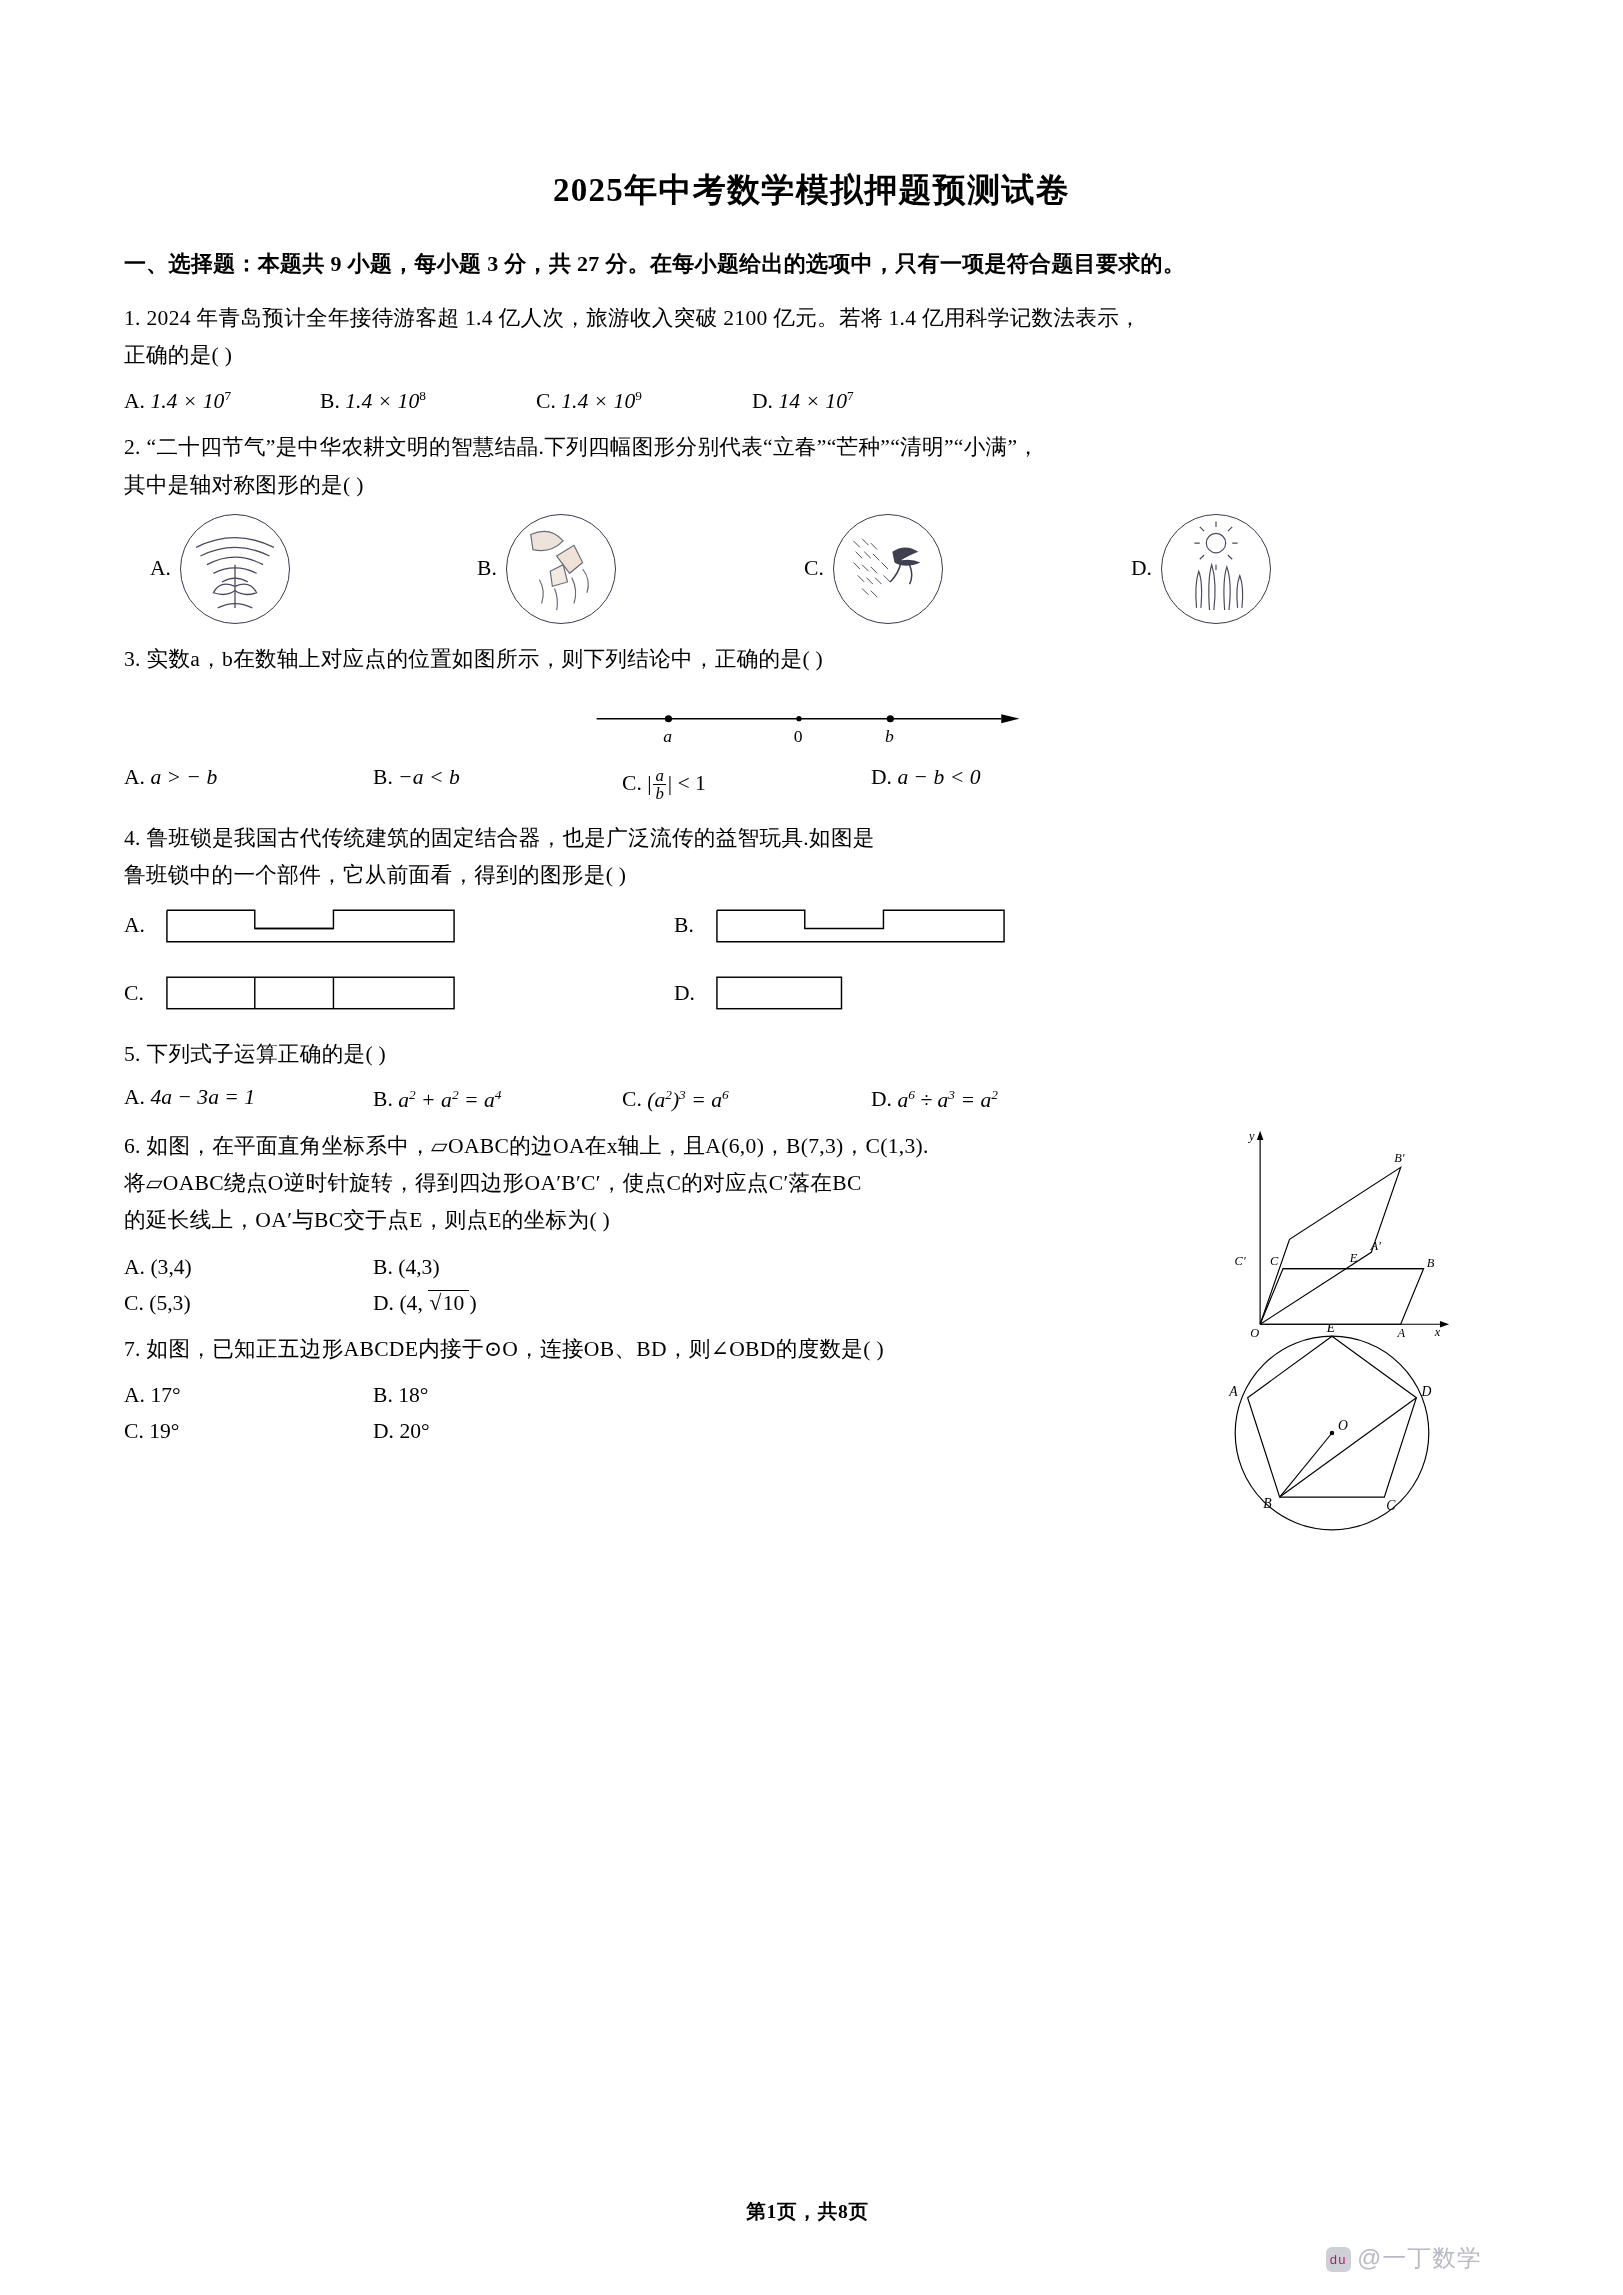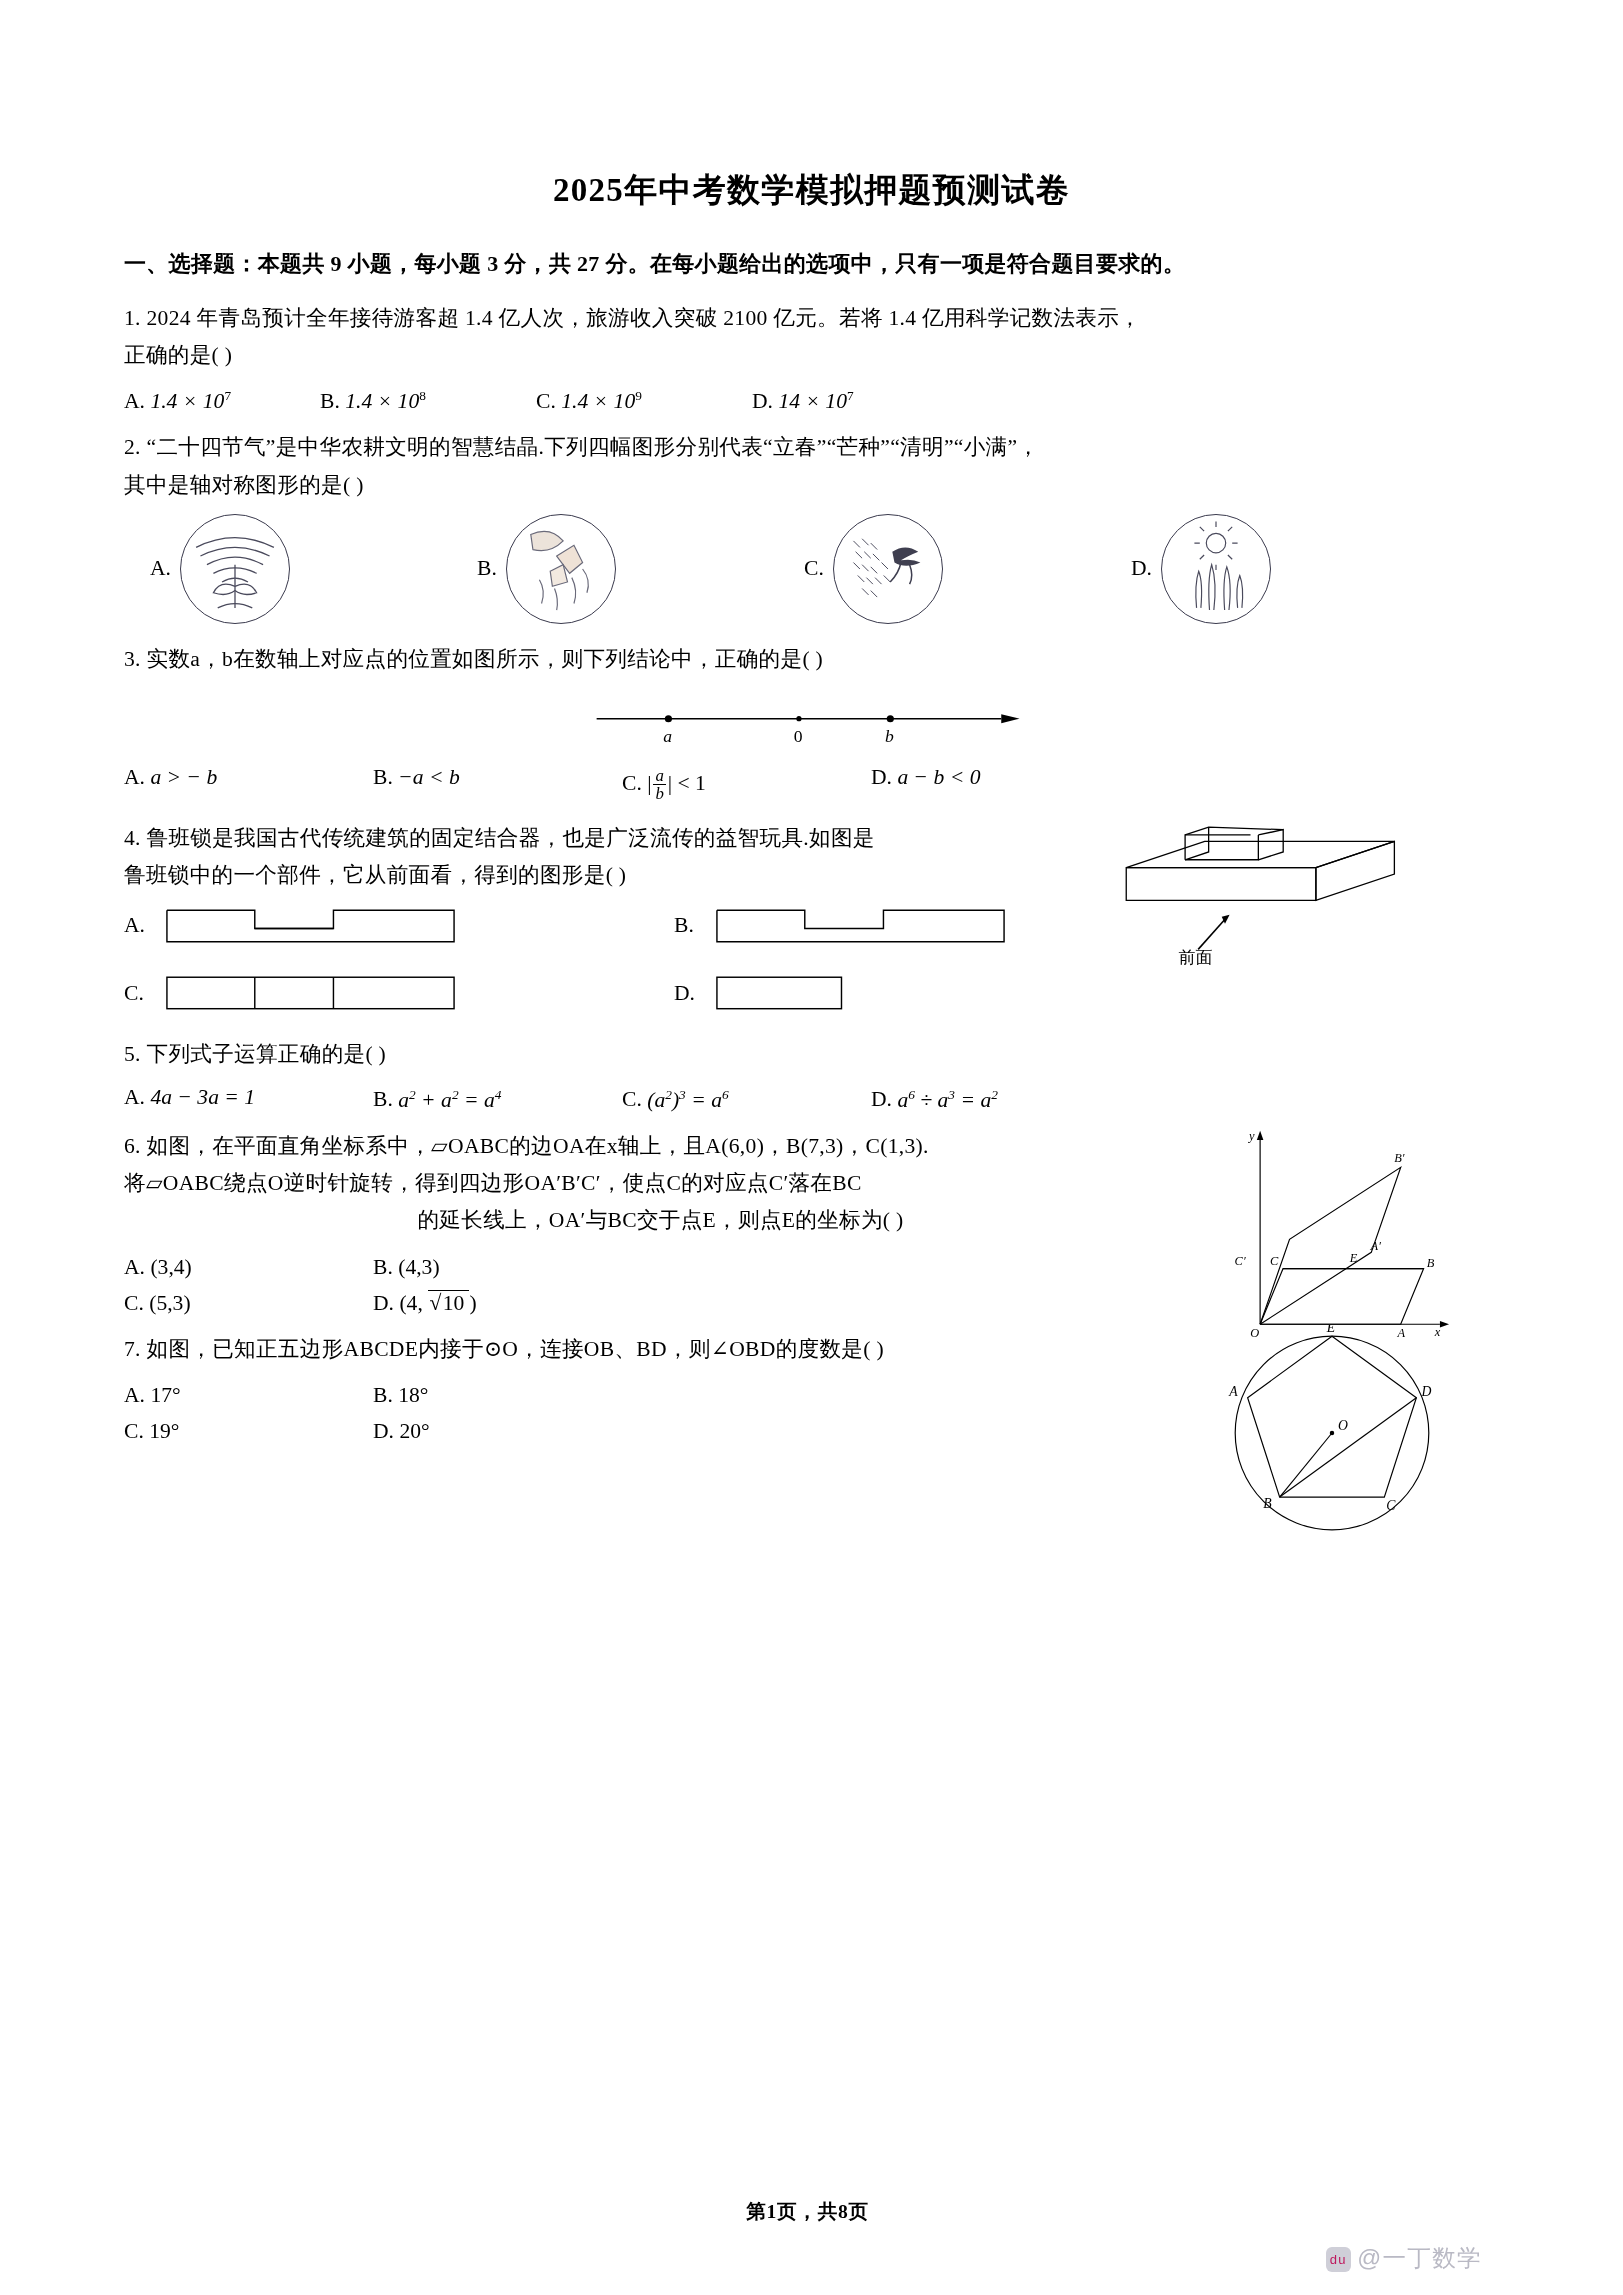--- a/index.html
+++ b/index.html
@@ -291,39 +291,20 @@
         <span>D.</span>
         <span class="it">a − b &lt; 0</span>
       </div>
     </div>
   </div>
 
   <div class="q q4wrap">
     <div class="qline" style="max-width:982px;">4. 鲁班锁是我国古代传统建筑的固定结合器，也是广泛流传的益智玩具.如图是</div>
     <div class="qline" style="max-width:982px;">鲁班锁中的一个部件，它从前面看，得到的图形是(    )</div>
 
-    <div class="float-right-fig" style="top:-5.2px; right:72px; width:340px;">
-      <svg width="327" height="151" viewBox="0 0 500 230" style="font-size:33px">
-        <g fill="none" stroke="#000" stroke-width="2">
-          <polygon points="60,80 180,40 470,40 350,80"></polygon>
-          <polygon points="60,80 350,80 350,130 60,130"></polygon>
-          <polygon points="350,80 470,40 470,90 350,130"></polygon>
-          <polyline points="150,68 150,30 250,30"></polyline>
-          <path d="M150 68 L262 68 L262 30 L262 30"></path>
-          <path d="M262 68 L300 56 L300 22 L262 30"></path>
-          <path d="M150 30 L186 18 L300 22"></path>
-          <path d="M186 18 L186 56 L150 68"></path>
-        </g>
-        <g stroke="#000" stroke-width="2.4" fill="none">
-          <line x1="170" y1="205" x2="210" y2="160"></line>
-          <polygon points="206,155 218,152 211,166" fill="#000" stroke="none"></polygon>
-        </g>
-        <text x="140" y="226" font-size="26" font-family="Liberation Serif, serif">前面</text>
-      </svg>
-    </div>
 
     <div class="q4-figs">
       <div class="shape-row">
         <span class="shape-lbl">A.</span>
         <span>
           <svg width="295" height="46" viewBox="0 0 450 70">
             <polyline points="6,14 140,14 140,42 260,42 260,14 444,14 444,62 6,62 6,14" fill="none" stroke="#000" stroke-width="2.2"></polyline>
             <line x1="140" y1="42" x2="260" y2="42" stroke="#000" stroke-width="2.2"></line>
           </svg>
         </span>
@@ -373,21 +354,21 @@
       <div class="opt opt2-d">
         <span>D.</span>
         <span class="it">a<sup>6</sup> ÷ a<sup>3</sup> = a<sup>2</sup></span>
       </div>
     </div>
   </div>
 
   <div class="q q6">
     <div class="qline" style="max-width:1073px;">6. 如图，在平面直角坐标系中，▱OABC的边OA在x轴上，且A(6,0)，B(7,3)，C(1,3).</div>
     <div class="qline" style="max-width:1073px;">将▱OABC绕点O逆时针旋转，得到四边形OA′B′C′，使点C的对应点C′落在BC</div>
-    <div class="qline" style="max-width:1073px;text-align:center;">的延长线上，OA′与BC交于点E，则点E的坐标为(    )</div>
+    <div class="qline" style="max-width:1073px;">的延长线上，OA′与BC交于点E，则点E的坐标为(    )</div>
 
     <div class="float-right-fig" style="top:0px; right:46px;">
       <svg width="255" height="216" viewBox="0 0 390 330" style="font-size:33px">
         <g stroke="#000" stroke-width="1.8" fill="none">
           <line x1="95" y1="300" x2="370" y2="300"></line>
           <polygon points="370,295 384,300 370,305" fill="#000" stroke="none"></polygon>
           <line x1="95" y1="300" x2="95" y2="18"></line>
           <polygon points="90,18 95,4 100,18" fill="#000" stroke="none"></polygon>
 
           <polyline points="95,300 310,300 345,215 130,215 95,300"></polyline>

